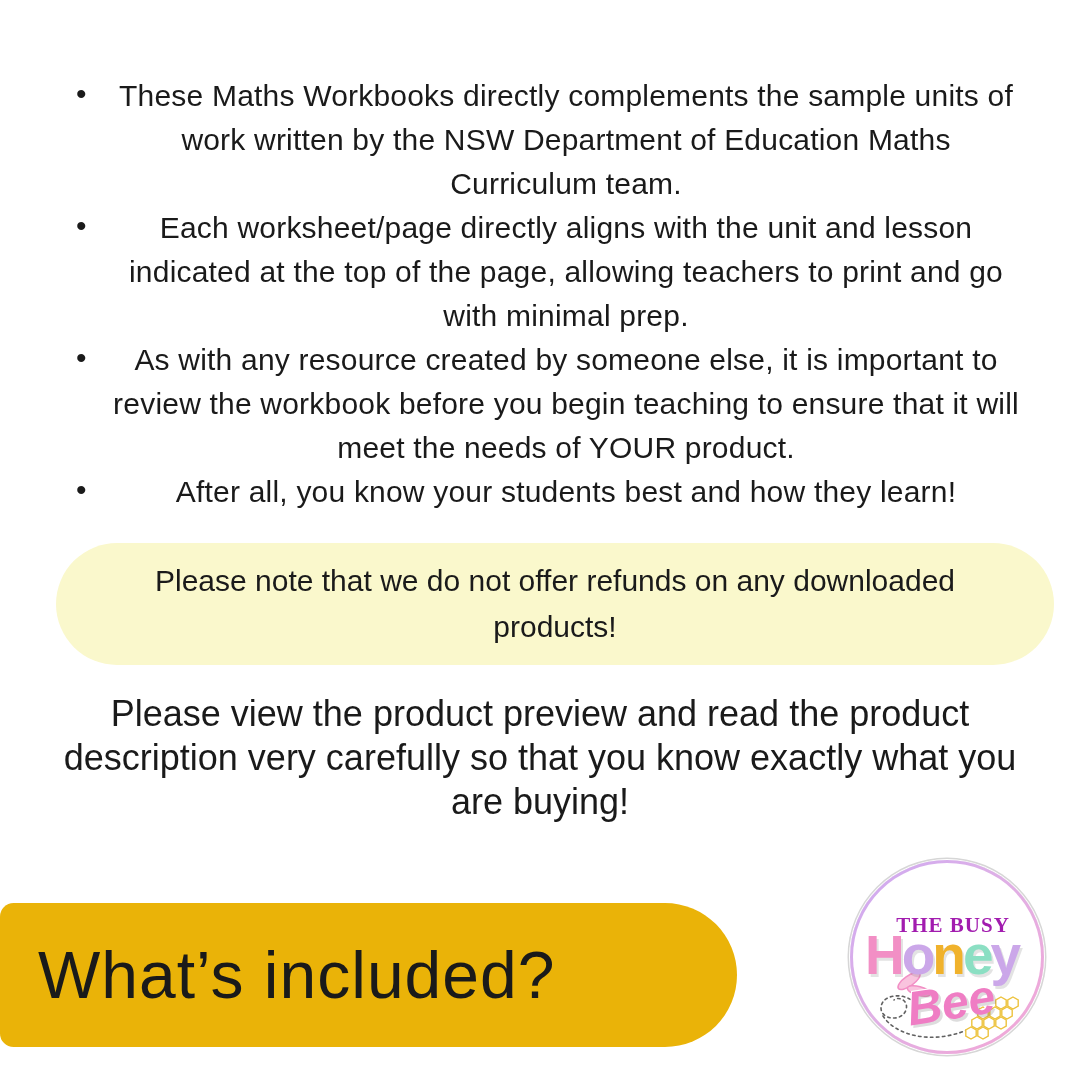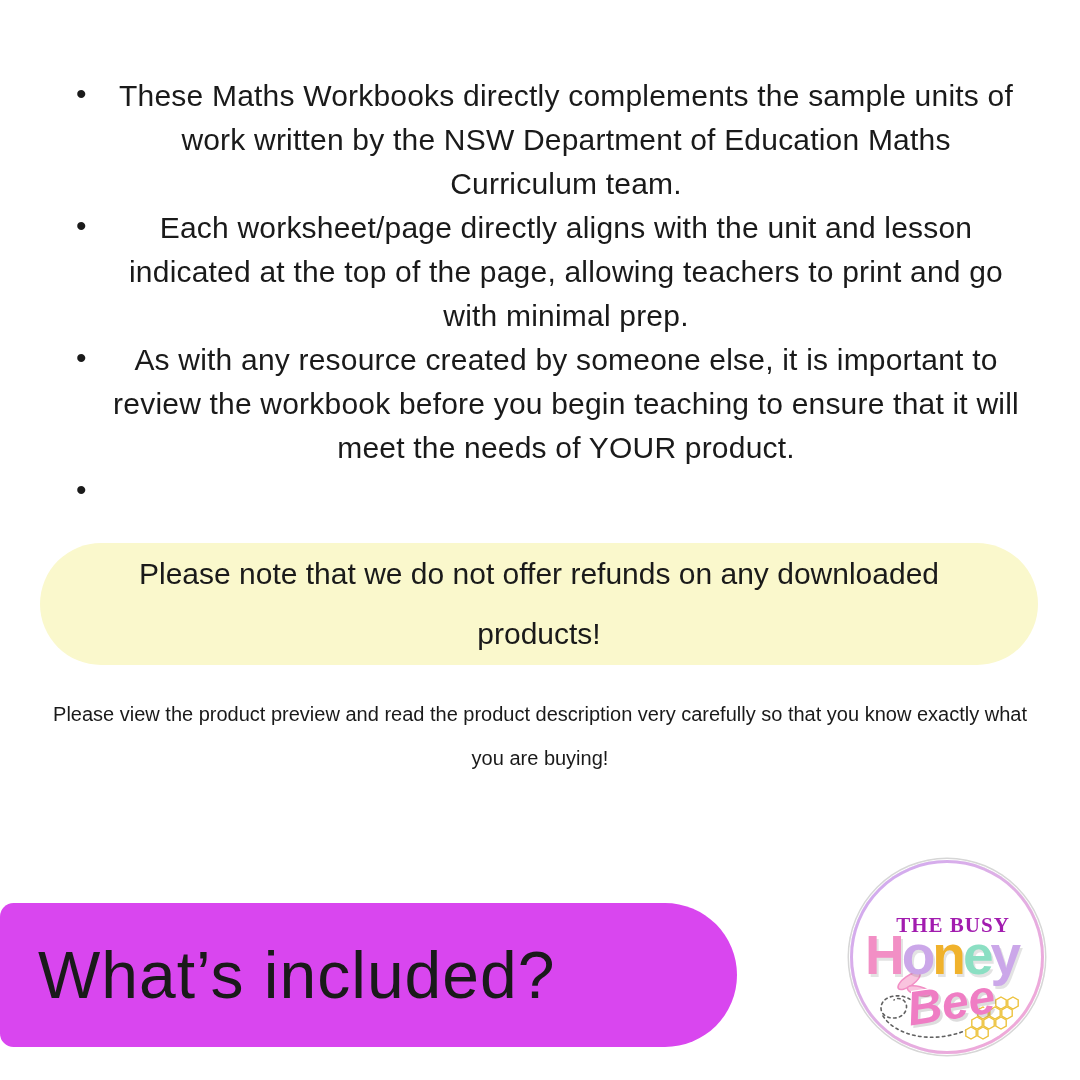--- a/index.html
+++ b/index.html
@@ -43,43 +43,43 @@
 
   .u {
     text-decoration-thickness: 2.5px;
     text-underline-offset: 7px;
   }
 
   
   .note {
     position: absolute;
     top: 543px;
-    left: 40px;
+    left: 56px;
     width: 998px;
     height: 122px;
     box-sizing: border-box;
     border-radius: 62px;
     display: flex;
     align-items: center;
     justify-content: center;
     text-align: center;
     font-size: 30px;
-    line-height: 60px;
+    line-height: 46px;
     padding: 0 44px;
   }
 
   
   .closing {
     position: absolute;
     top: 692px;
     left: 50px;
     width: 980px;
     margin: 0;
     text-align: center;
-    font-size: 20px;
+    font-size: 36px;
     line-height: 44px;
   }
 
   
   .footer-band {
     position: absolute;
     top: 903px;
     left: 0;
     width: 737px;
     height: 144px;
@@ -172,30 +172,31 @@
     <li>
       <span class="bullet-marker">•</span>
       <span>Each worksheet/page directly aligns with the unit and lesson indicated at the top of the page, allowing teachers to print and go with minimal prep.</span>
     </li>
     <li>
       <span class="bullet-marker">•</span>
       <span><span>As with any resource created by someone else, it is important to review the workbook before you begin teaching to ensure that it will meet the needs of </span><span class="u">YOUR </span><span>product.</span></span>
     </li>
     <li>
       <span class="bullet-marker">•</span>
+      <span>After all, you know your students best and how they learn!</span>
     </li>
   </ul>
 
   <div class="note" style="background: rgb(250, 248, 204);">
     <span class="u">Please note that we do not offer refunds on any downloaded products!</span>
   </div>
 
   <p class="closing"><span>Please view the product preview and </span><span class="u">read the product description very carefully</span><span> so that you know exactly what you are buying!</span></p>
 
-  <div class="footer-band" style="background: #d946ef;">
+  <div class="footer-band" style="background: #eab308;">
     <span class="footer-heading">What’s included?</span>
   </div>
 
   <div class="logo">
     <div class="logo-inner">
       <svg class="logo-svg" viewBox="0 0 194 194">
         <defs>
           <polygon id="hex" points="0,-6 5.2,-3 5.2,3 0,6 -5.2,3 -5.2,-3" fill="#ffffff" stroke="#edc23c" stroke-width="1.4"></polygon>
         </defs>
 

